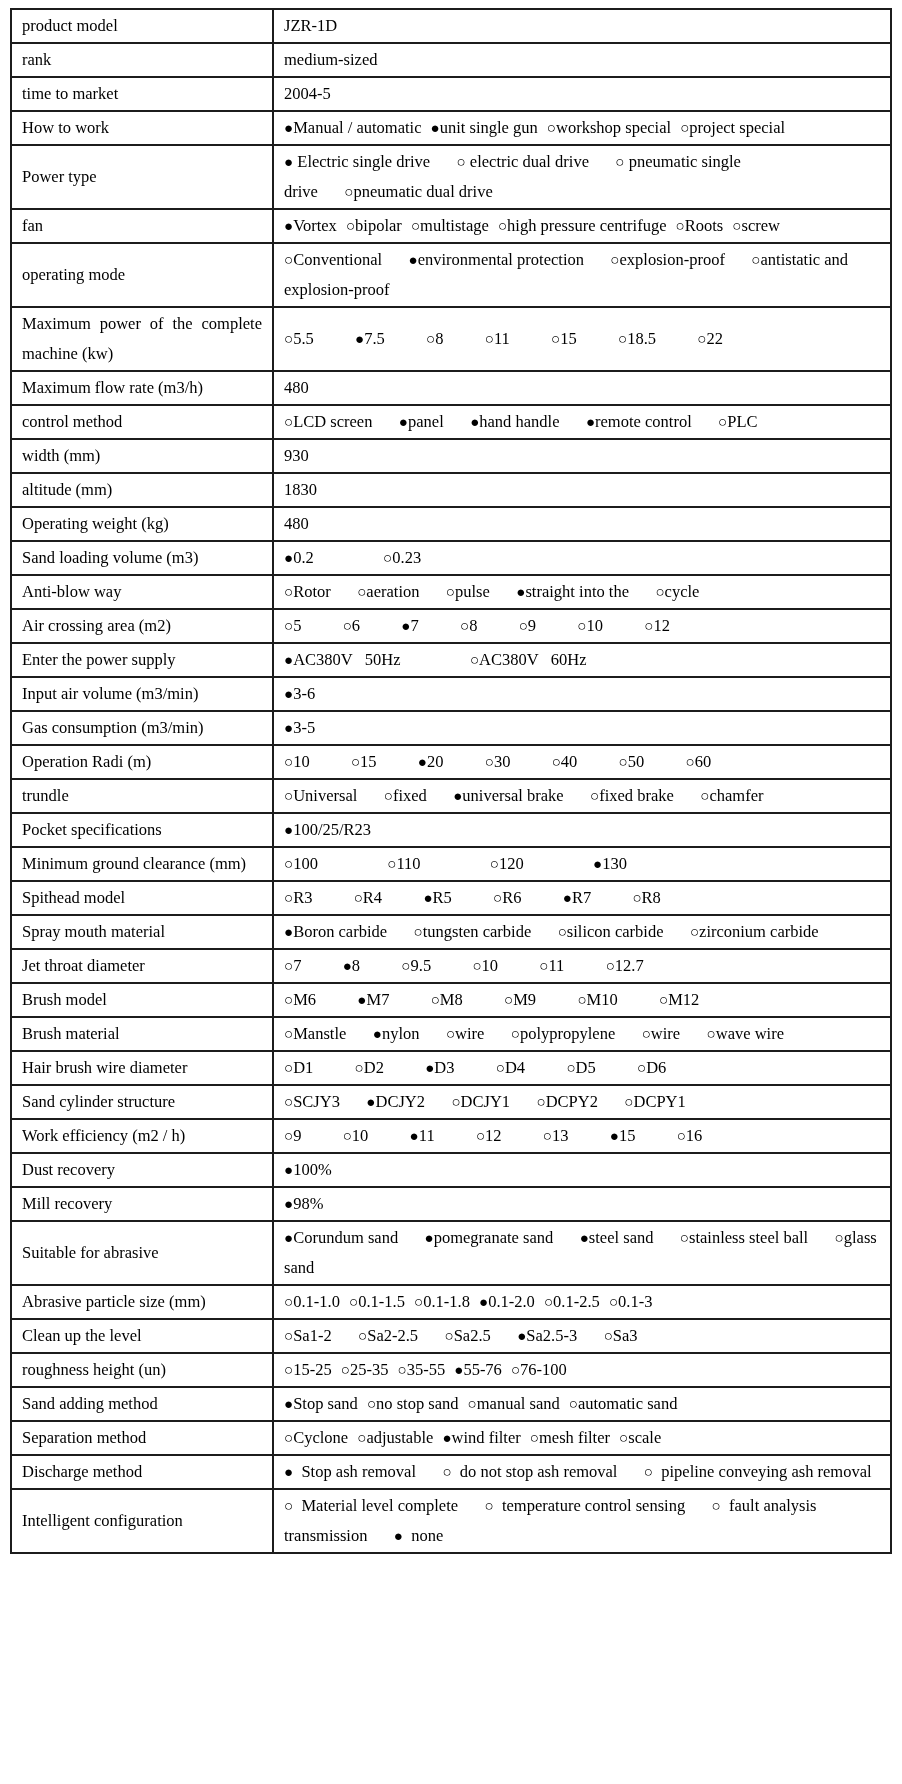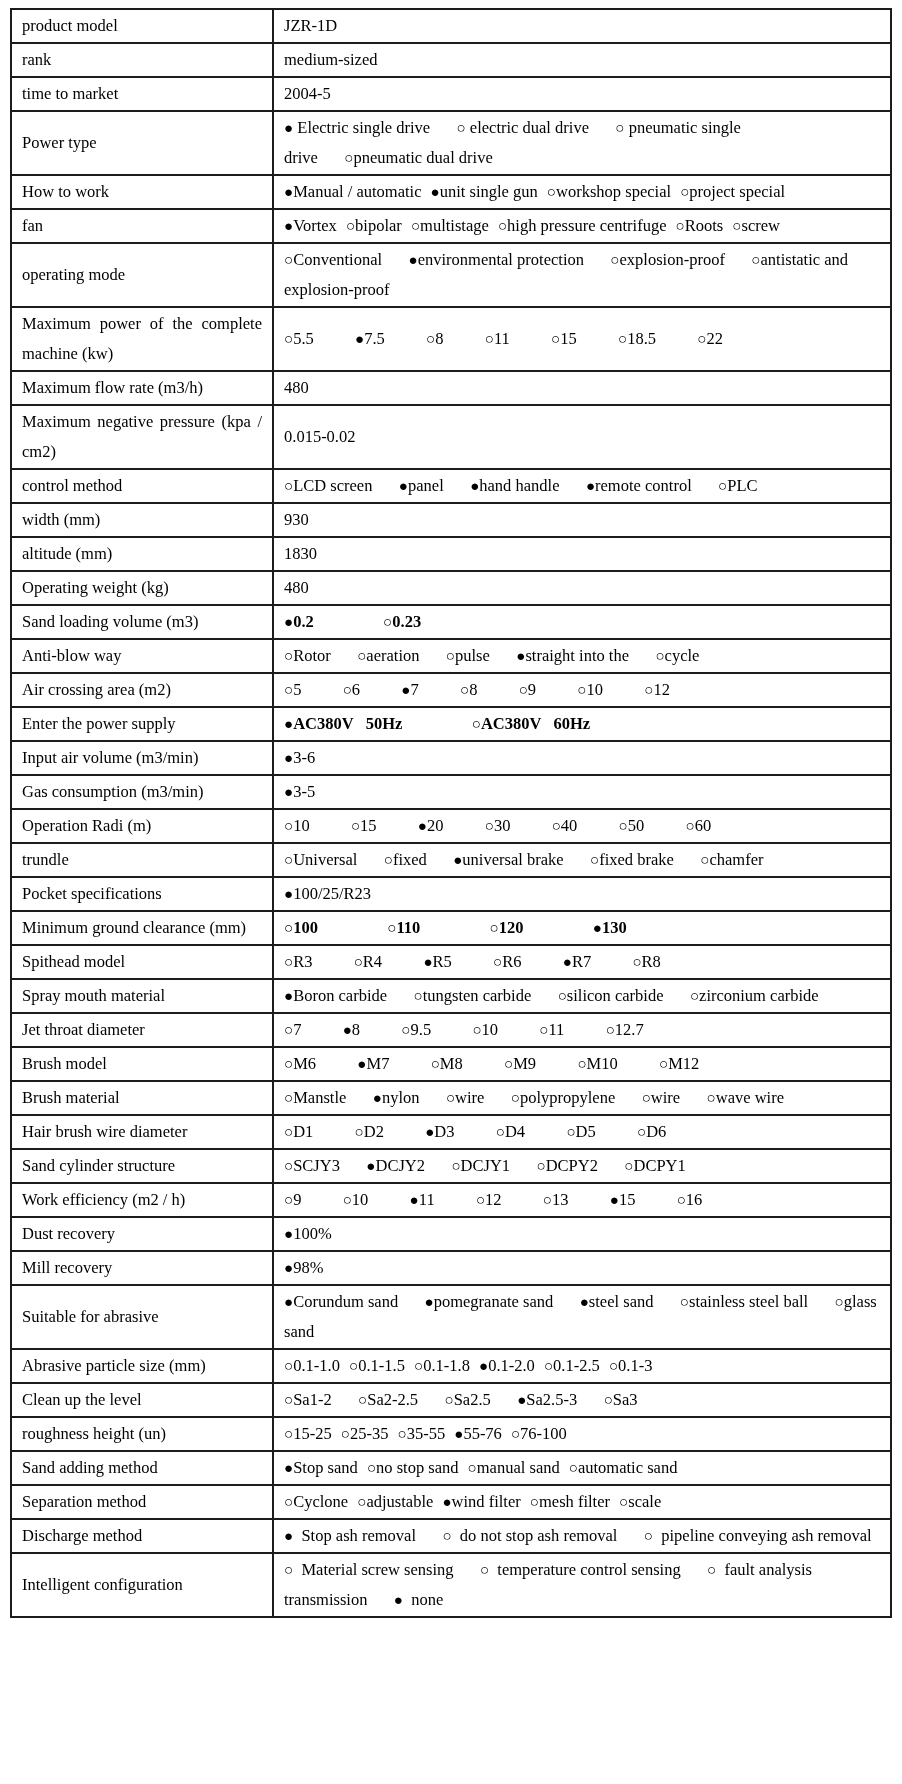--- a/index.html
+++ b/index.html
@@ -37,21 +37,21 @@
   td.value-cell .plain,
   td.value-cell .opt {
     white-space: pre-wrap;
   }
   td.value-cell .opt { display: inline; }
   td.value-cell .mk { font-size: 0.92em; }
   
   td.gap-narrow .opt { margin-right: 0.55em; }
   td.gap-normal .opt { margin-right: 1.6em;  }
   td.gap-wide   .opt { margin-right: 2.5em;  }
-  td.gap-xwide  .opt { margin-right: 4.2em; font-weight: bold;  }
+  td.gap-xwide  .opt { margin-right: 4.2em;  }
   td.value-cell .opt:last-child { margin-right: 0; }
 </style>
 </head>
 <body>
 
 <div class="page">
   <table class="spec">
     <tbody id="spec-body">
         <tr>
           <td class="label-cell">product model</td>
@@ -59,48 +59,44 @@
         </tr>
         <tr>
           <td class="label-cell">rank</td>
           <td class="value-cell gap-normal"><span class="plain">medium-sized</span></td>
         </tr>
         <tr>
           <td class="label-cell">time to market</td>
           <td class="value-cell gap-normal"><span class="plain">2004-5</span></td>
         </tr>
         <tr>
+          <td class="label-cell">How to work</td>
+          <td class="value-cell gap-narrow"><span class="opt"><span class="mk">●</span><span>Manual / automatic</span></span><span class="opt"><span class="mk">●</span><span>unit single gun</span></span><span class="opt"><span class="mk">○</span><span>workshop special</span></span><span class="opt"><span class="mk">○</span><span>project special</span></span></td>
+        </tr>
+        <tr>
           <td class="label-cell">Power type</td>
           <td class="value-cell gap-normal"><span class="opt"><span class="mk">●</span><span> Electric single drive</span></span><span class="opt"><span class="mk">○</span><span> electric dual drive</span></span><span class="opt"><span class="mk">○</span><span> pneumatic single drive</span></span><span class="opt"><span class="mk">○</span><span>pneumatic dual drive</span></span></td>
         </tr>
         <tr>
-          <td class="label-cell">How to work</td>
-          <td class="value-cell gap-narrow"><span class="opt"><span class="mk">●</span><span>Manual / automatic</span></span><span class="opt"><span class="mk">●</span><span>unit single gun</span></span><span class="opt"><span class="mk">○</span><span>workshop special</span></span><span class="opt"><span class="mk">○</span><span>project special</span></span></td>
-        </tr>
-        <tr>
           <td class="label-cell">fan</td>
           <td class="value-cell gap-narrow"><span class="opt"><span class="mk">●</span><span>Vortex</span></span><span class="opt"><span class="mk">○</span><span>bipolar</span></span><span class="opt"><span class="mk">○</span><span>multistage</span></span><span class="opt"><span class="mk">○</span><span>high pressure centrifuge</span></span><span class="opt"><span class="mk">○</span><span>Roots</span></span><span class="opt"><span class="mk">○</span><span>screw</span></span></td>
         </tr>
         <tr>
           <td class="label-cell">operating mode</td>
           <td class="value-cell gap-normal"><span class="opt"><span class="mk">○</span><span>Conventional</span></span><span class="opt"><span class="mk">●</span><span>environmental protection</span></span><span class="opt"><span class="mk">○</span><span>explosion-proof</span></span><span class="opt"><span class="mk">○</span><span>antistatic and explosion-proof</span></span></td>
         </tr>
         <tr>
           <td class="label-cell">Maximum power of the complete machine (kw)</td>
           <td class="value-cell gap-wide"><span class="opt"><span class="mk">○</span><span>5.5</span></span><span class="opt"><span class="mk">●</span><span>7.5</span></span><span class="opt"><span class="mk">○</span><span>8</span></span><span class="opt"><span class="mk">○</span><span>11</span></span><span class="opt"><span class="mk">○</span><span>15</span></span><span class="opt"><span class="mk">○</span><span>18.5</span></span><span class="opt"><span class="mk">○</span><span>22</span></span></td>
         </tr>
         <tr>
           <td class="label-cell">Maximum flow rate (m3/h)</td>
           <td class="value-cell gap-normal"><span class="plain">480</span></td>
         </tr>
         <tr>
-          <td class="label-cell">Maximum negative pressure (kpa / cm2)</td>
-          <td class="value-cell gap-normal"><span class="plain">0.015-0.02</span></td>
-        </tr>
-        <tr>
           <td class="label-cell">control method</td>
           <td class="value-cell gap-normal"><span class="opt"><span class="mk">○</span><span>LCD screen</span></span><span class="opt"><span class="mk">●</span><span>panel</span></span><span class="opt"><span class="mk">●</span><span>hand handle</span></span><span class="opt"><span class="mk">●</span><span>remote control</span></span><span class="opt"><span class="mk">○</span><span>PLC</span></span></td>
         </tr>
         <tr>
           <td class="label-cell">width (mm)</td>
           <td class="value-cell gap-normal"><span class="plain">930</span></td>
         </tr>
         <tr>
           <td class="label-cell">altitude (mm)</td>
           <td class="value-cell gap-normal"><span class="plain">1830</span></td>
@@ -212,17 +208,17 @@
         <tr>
           <td class="label-cell">Separation method</td>
           <td class="value-cell gap-narrow"><span class="opt"><span class="mk">○</span><span>Cyclone</span></span><span class="opt"><span class="mk">○</span><span>adjustable</span></span><span class="opt"><span class="mk">●</span><span>wind filter</span></span><span class="opt"><span class="mk">○</span><span>mesh filter</span></span><span class="opt"><span class="mk">○</span><span>scale</span></span></td>
         </tr>
         <tr>
           <td class="label-cell">Discharge method</td>
           <td class="value-cell gap-normal"><span class="opt"><span class="mk">●</span><span>  Stop ash removal</span></span><span class="opt"><span class="mk">○</span><span>  do not stop ash removal</span></span><span class="opt"><span class="mk">○</span><span>  pipeline conveying ash removal</span></span></td>
         </tr>
         <tr>
           <td class="label-cell">Intelligent configuration</td>
-          <td class="value-cell gap-normal"><span class="opt"><span class="mk">○</span><span>  Material screw sensing</span></span><span class="opt"><span class="mk">○</span><span>  temperature control sensing</span></span><span class="opt"><span class="mk">○</span><span>  fault analysis transmission</span></span><span class="opt"><span class="mk">●</span><span>  none</span></span></td>
+          <td class="value-cell gap-normal"><span class="opt"><span class="mk">○</span><span>  Material level complete</span></span><span class="opt"><span class="mk">○</span><span>  temperature control sensing</span></span><span class="opt"><span class="mk">○</span><span>  fault analysis transmission</span></span><span class="opt"><span class="mk">●</span><span>  none</span></span></td>
         </tr>
       </tbody>
   </table>
 </div>
 
 </body></html>

